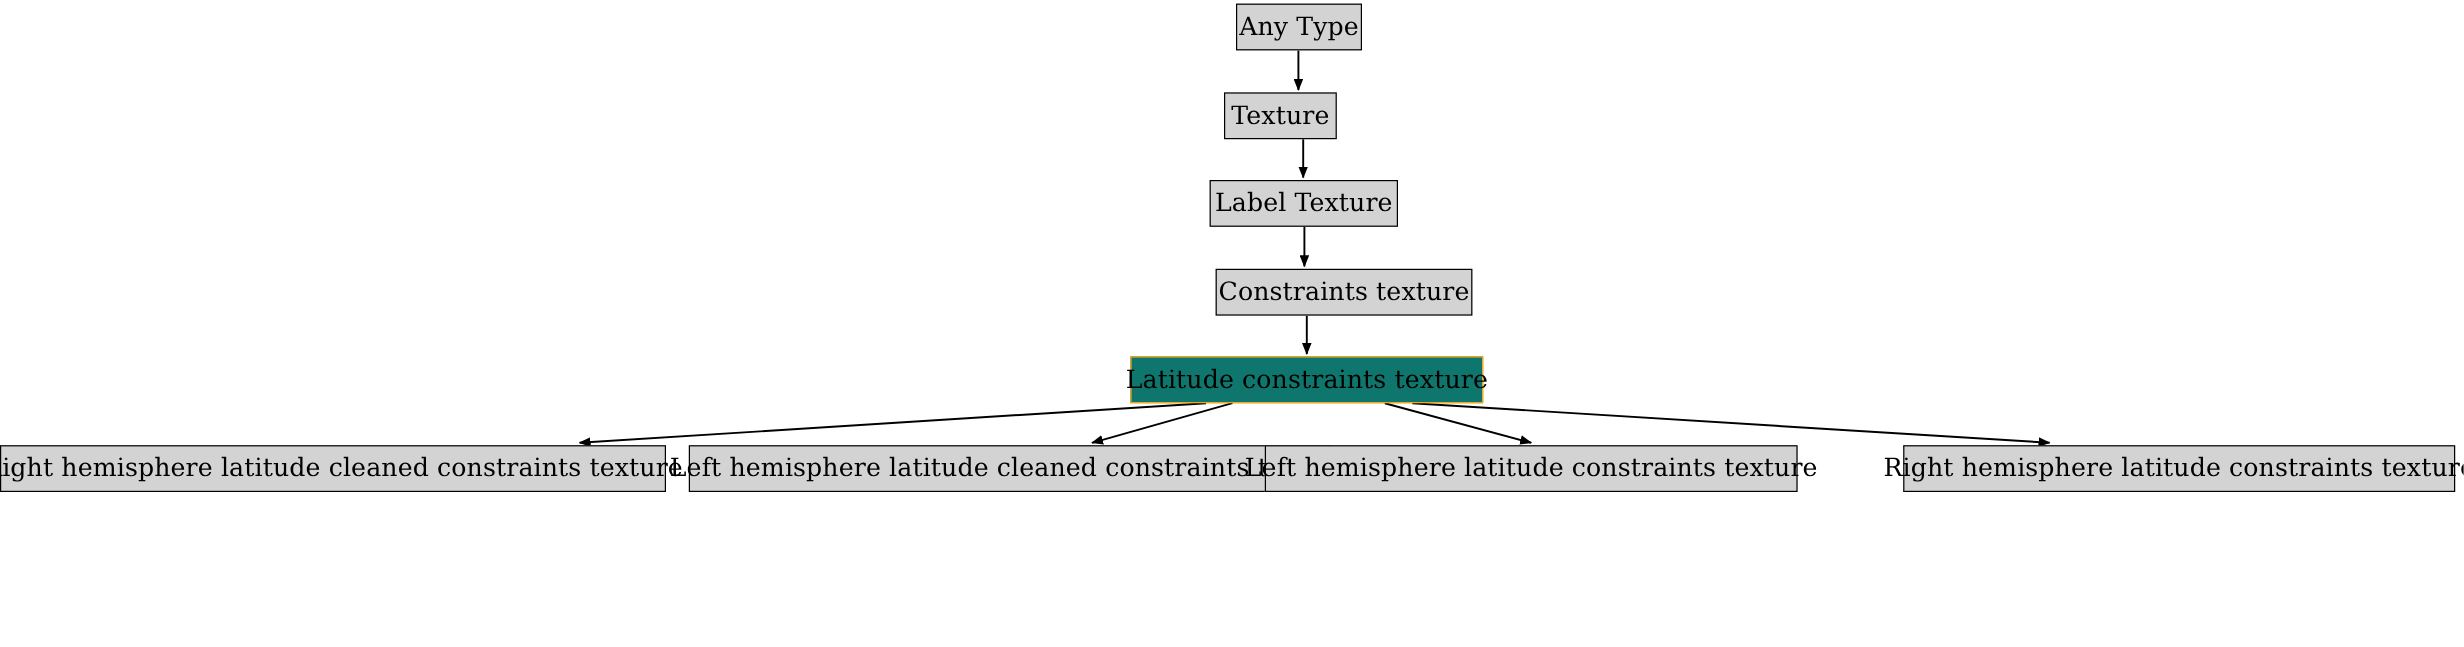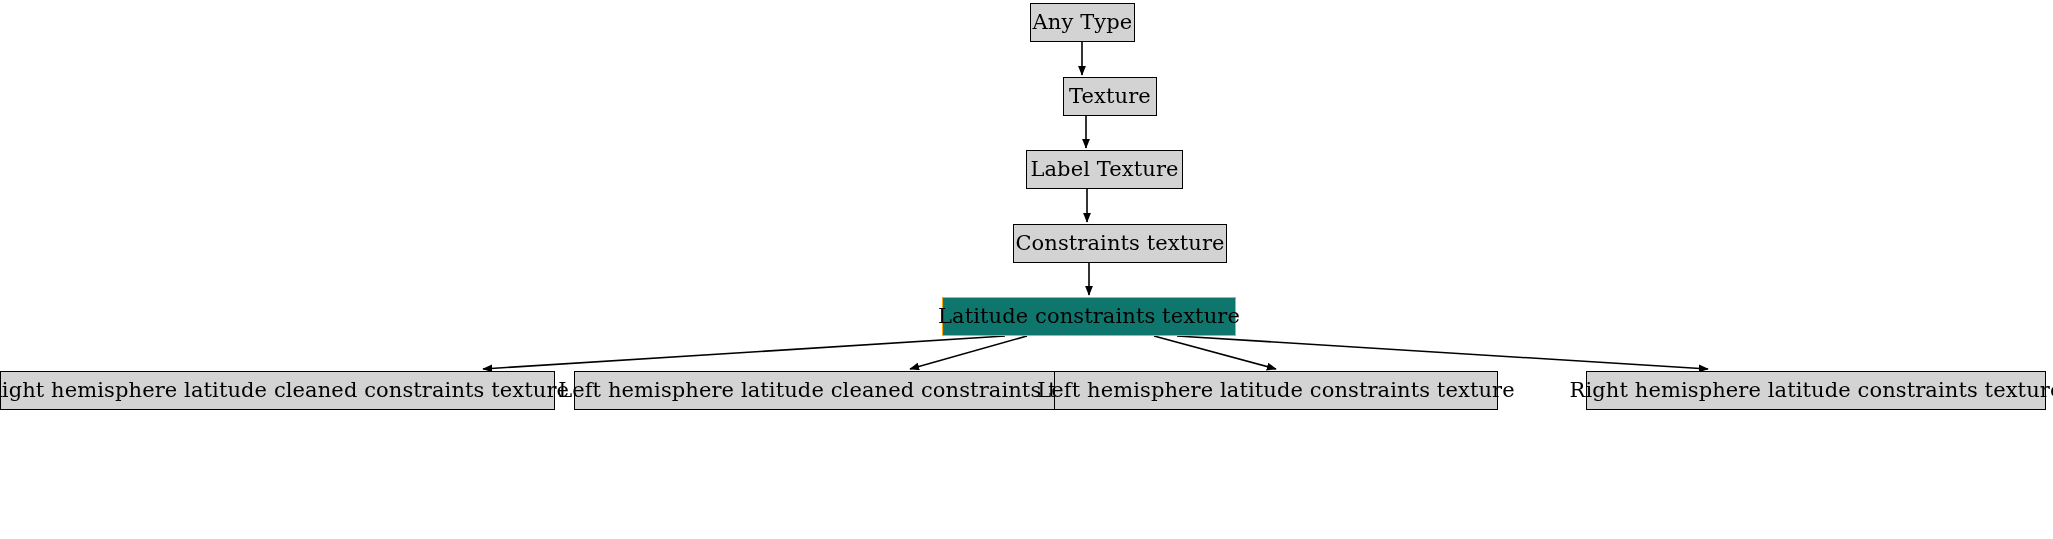--- a/index.html
+++ b/index.html
@@ -79,24 +79,24 @@
         <line x1="1027" y1="336" x2="910" y2="369" stroke="#000000" stroke-width="1.6" marker-end="url(#arrowhead)"></line>
         <line x1="1154" y1="336" x2="1276" y2="369" stroke="#000000" stroke-width="1.6" marker-end="url(#arrowhead)"></line>
         <line x1="1177" y1="336" x2="1708" y2="369" stroke="#000000" stroke-width="1.6" marker-end="url(#arrowhead)"></line>
       </g>
   </svg>
 
   <div id="nodes-group">
       <div class="node" style="left: 1030px; top: 3px; width: 105px; height: 39px;">
         <span class="node-label">Any Type</span>
       </div>
-      <div class="node" style="left: 1063px; top: 77px; width: 94px; height: 39px;">
+      <div class="node" style="left: 1020px; top: 77px; width: 94px; height: 39px;">
         <span class="node-label">Texture</span>
       </div>
-      <div class="node" style="left: 1008px; top: 150px; width: 157px; height: 39px; margin-left: 18px;">
+      <div class="node" style="left: 1008px; top: 150px; width: 157px; height: 39px;">
         <span class="node-label">Label Texture</span>
       </div>
       <div class="node" style="left: 982px; top: 224px; width: 214px; height: 39px; margin-left: 31px;">
         <span class="node-label">Constraints texture</span>
       </div>
       <div class="node highlight" style="left: 942px; top: 297px; width: 294px; height: 39px;">
         <span class="node-label">Latitude constraints texture</span>
       </div>
       <div class="node" style="left: 0px; top: 371px; width: 555px; height: 39px;">
         <span class="node-label">Right hemisphere latitude cleaned constraints texture</span>

